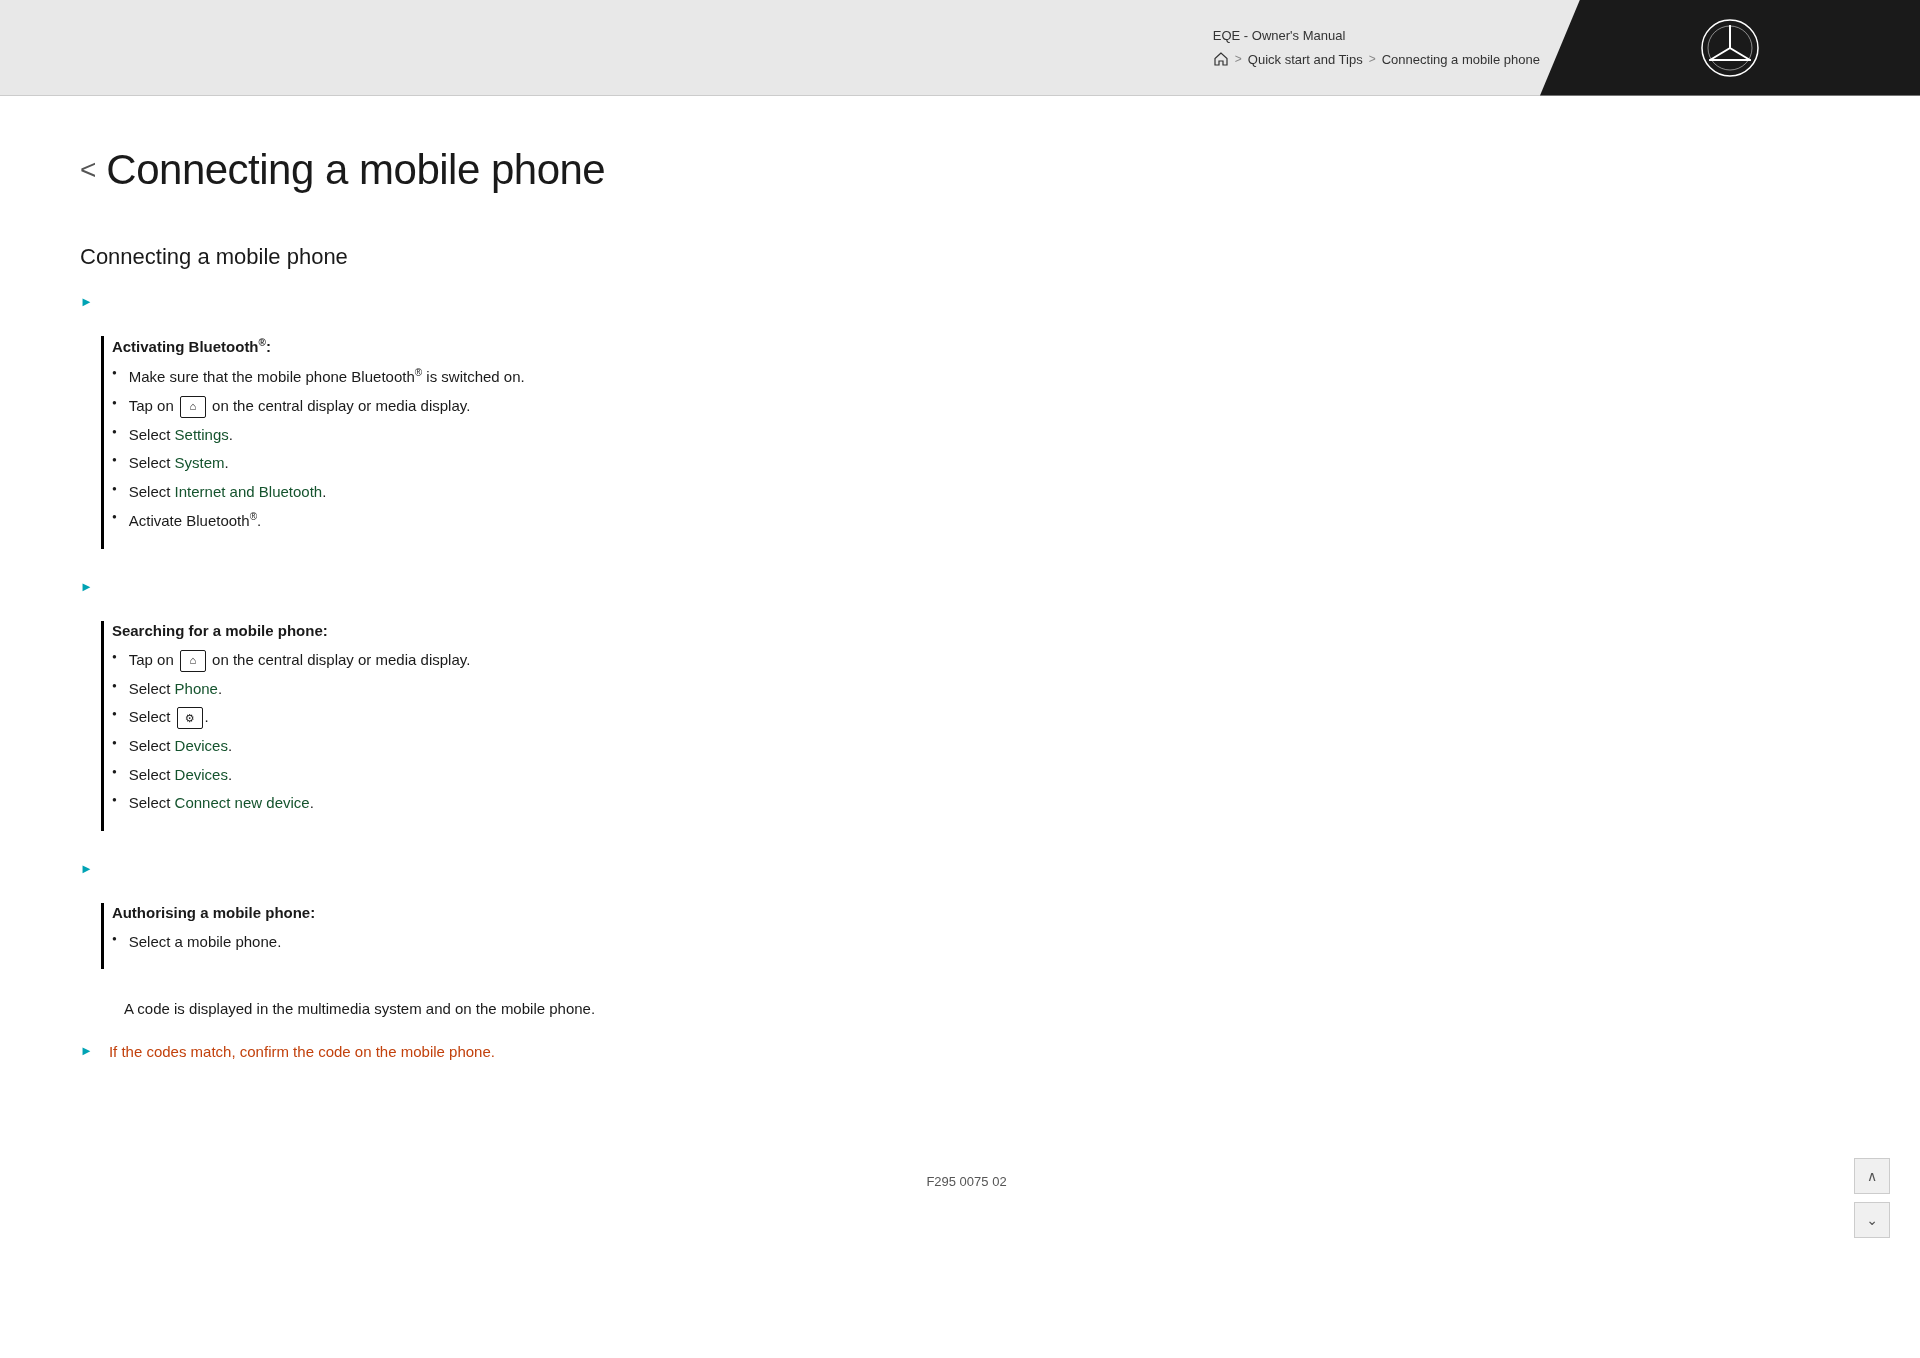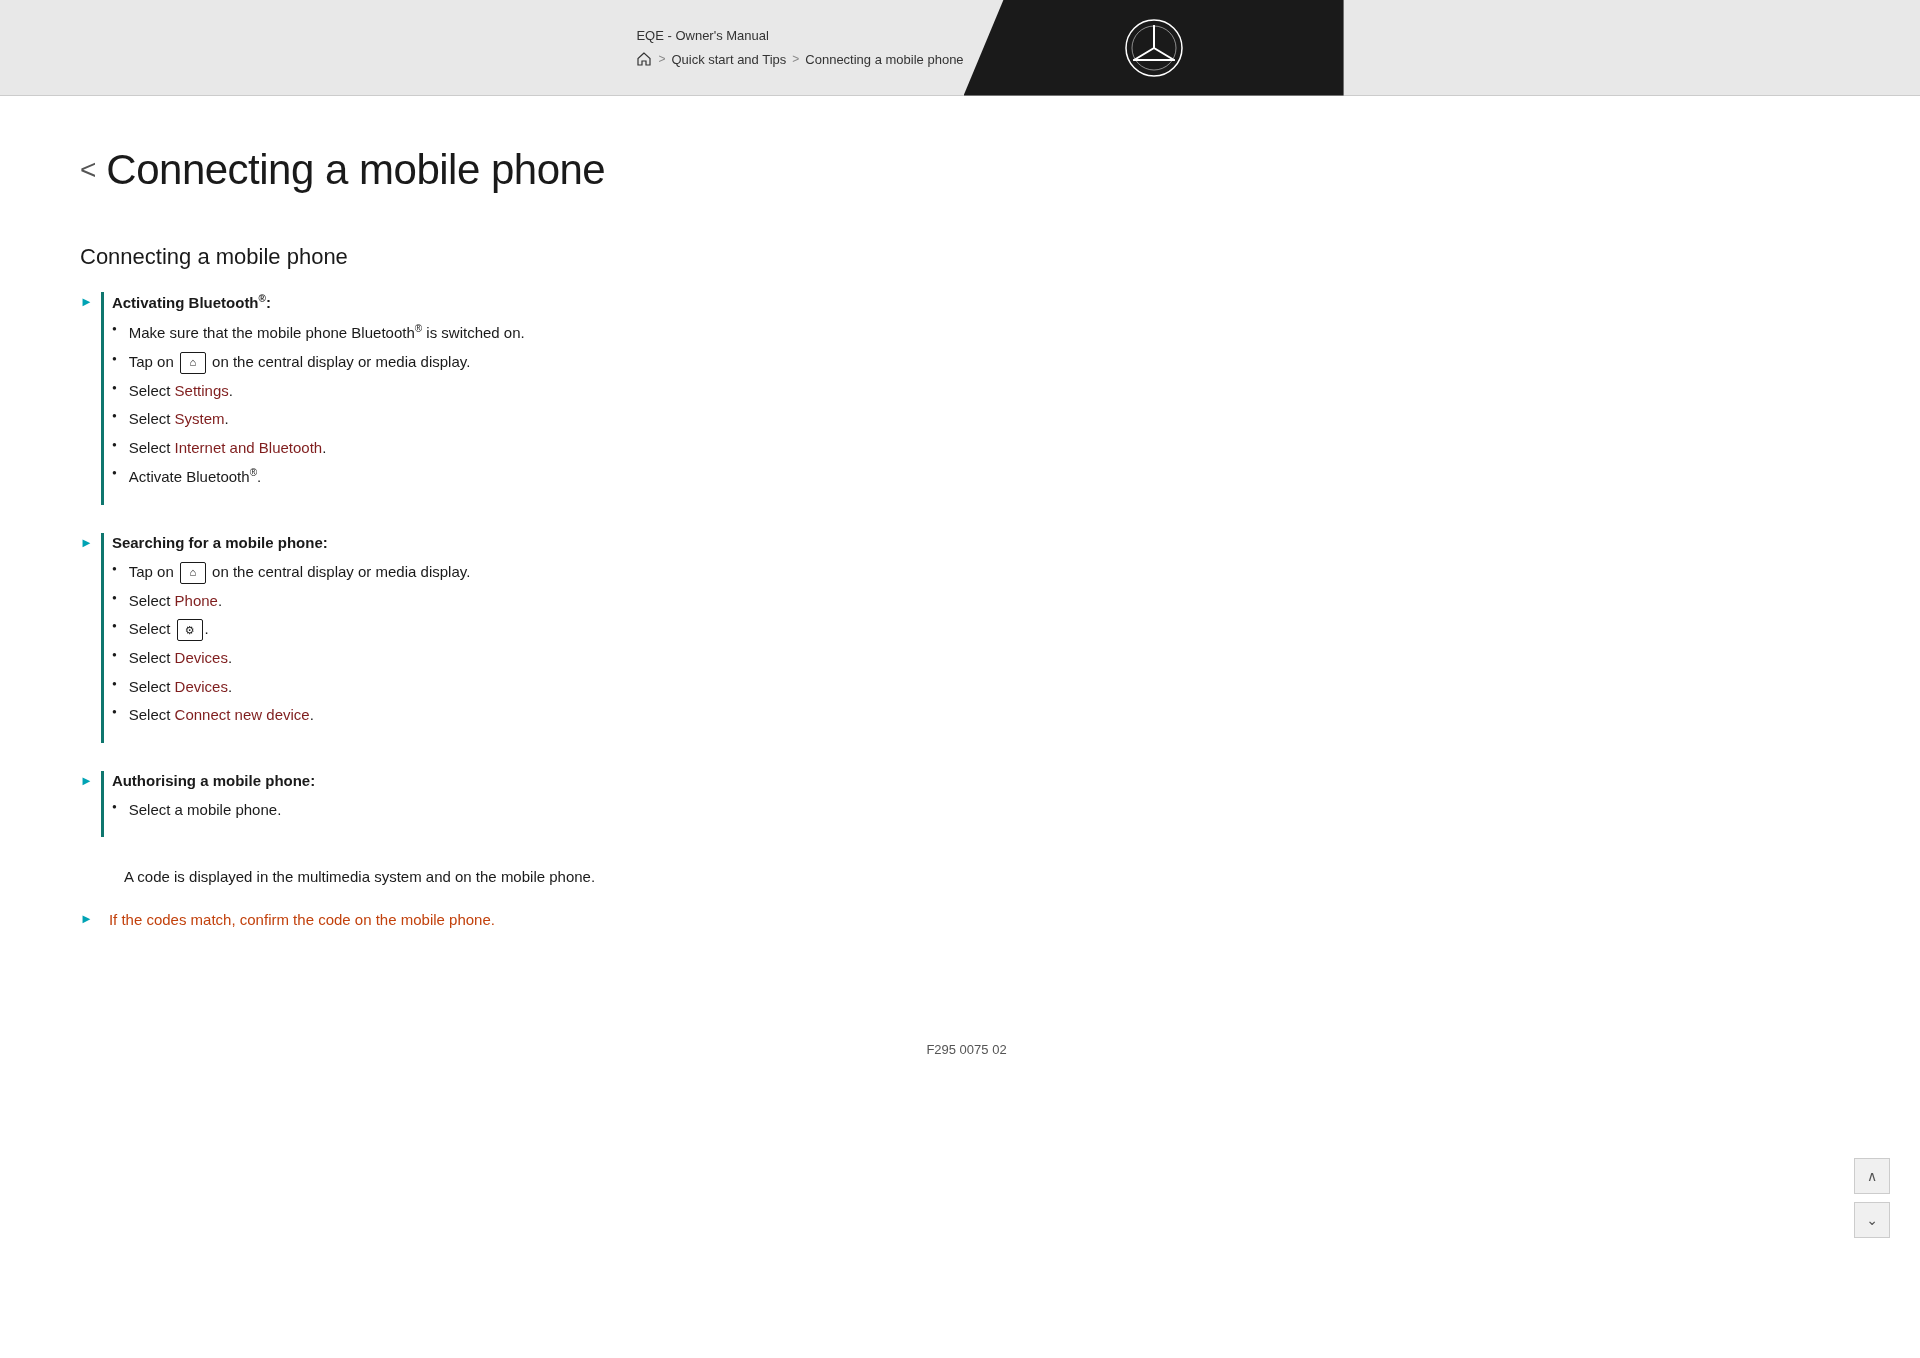--- a/index.html
+++ b/index.html
@@ -11,21 +11,21 @@
       width: 1920px;
       min-height: 1358px;
     }
 
     
     .header {
       background: #e8e8e8;
       height: 96px;
       display: flex;
       align-items: center;
-      justify-content: center;
+      justify-content: flex-end;
       padding: 0 0 0 60px;
       border-bottom: 1px solid #ccc;
     }
     .header-left {}
     .header-title {
       font-size: 13px;
       color: #333;
       margin-bottom: 8px;
       font-weight: normal;
     }
@@ -120,22 +120,23 @@
       color: #00a3b4;
       font-size: 13px;
       margin-top: 2px;
       margin-right: 8px;
       flex-shrink: 0;
     }
 
     .step-content {
       flex: 1;
       padding-left: 8px;
-      border-left: 3px solid #0f766e;
+      border-left: 3px solid #000000;
       padding-bottom: 10px;
+      margin-top: 44px;
     }
 
     .step-heading {
       font-size: 15px;
       font-weight: bold;
       color: #1a1a1a;
       margin-bottom: 10px;
       margin-top: 1px;
     }
 
@@ -154,21 +155,21 @@
     }
     .bullet {
       color: #1a1a1a;
       margin-right: 12px;
       margin-top: 2px;
       font-size: 8px;
       flex-shrink: 0;
     }
 
     a.inline-link {
-      color: #7f1d1d;
+      color: #14532d;
       text-decoration: none;
     }
 
     
     .icon-inline {
       display: inline-flex;
       align-items: center;
       justify-content: center;
       border: 1.5px solid #1a1a1a;
       width: 26px;

